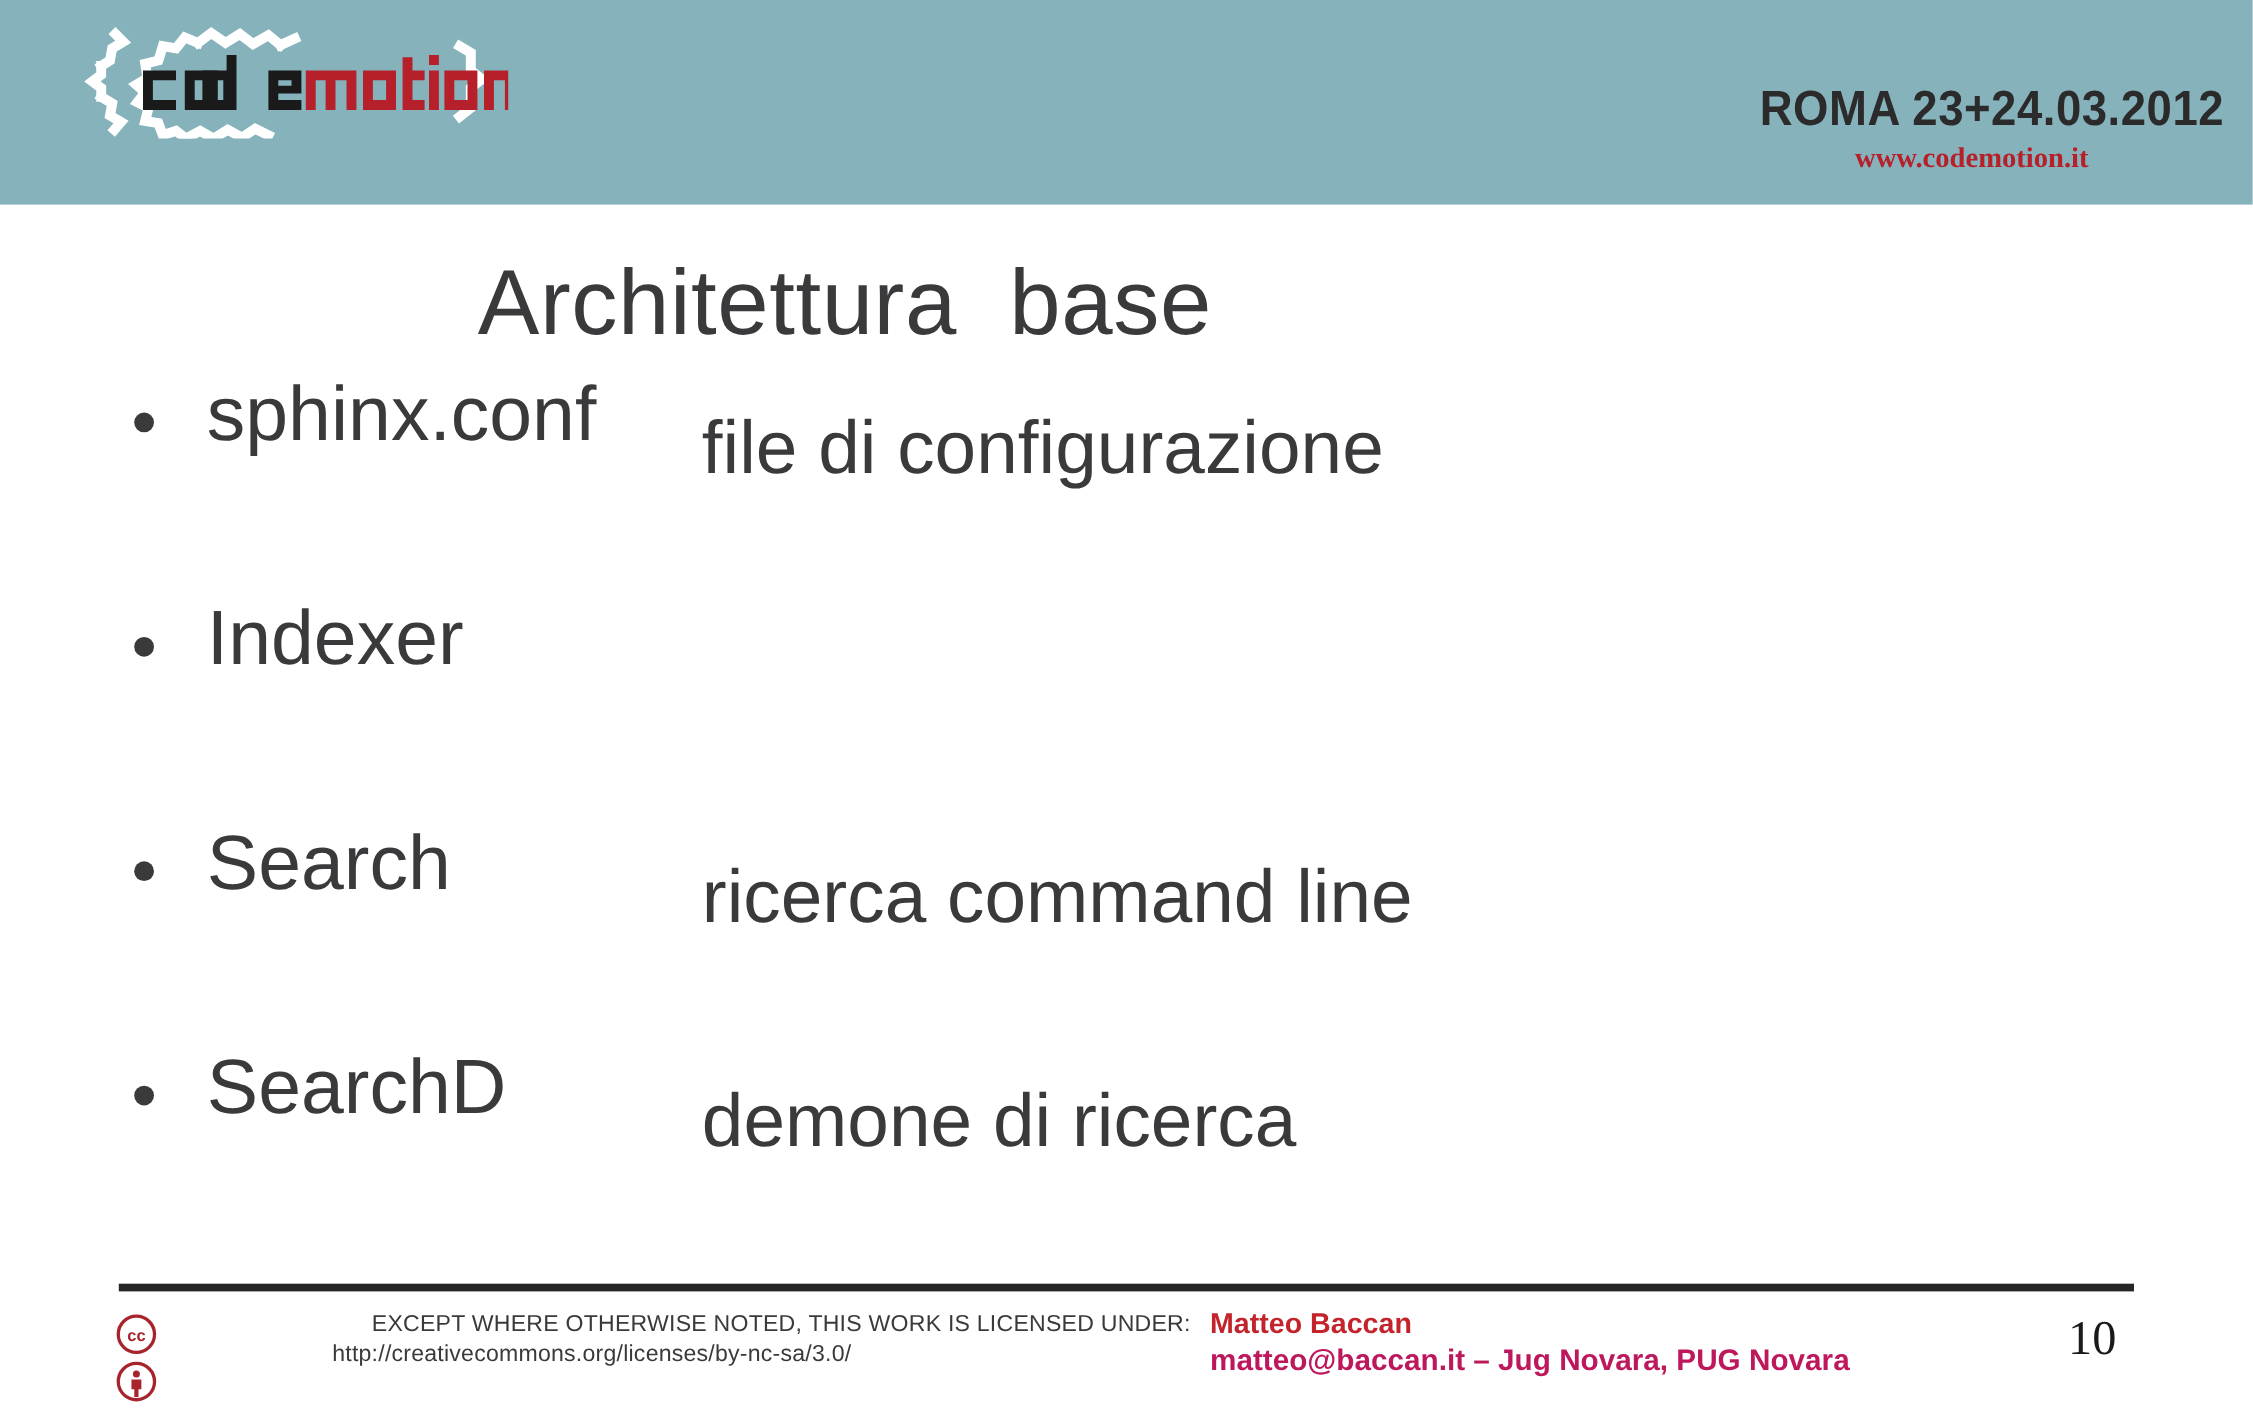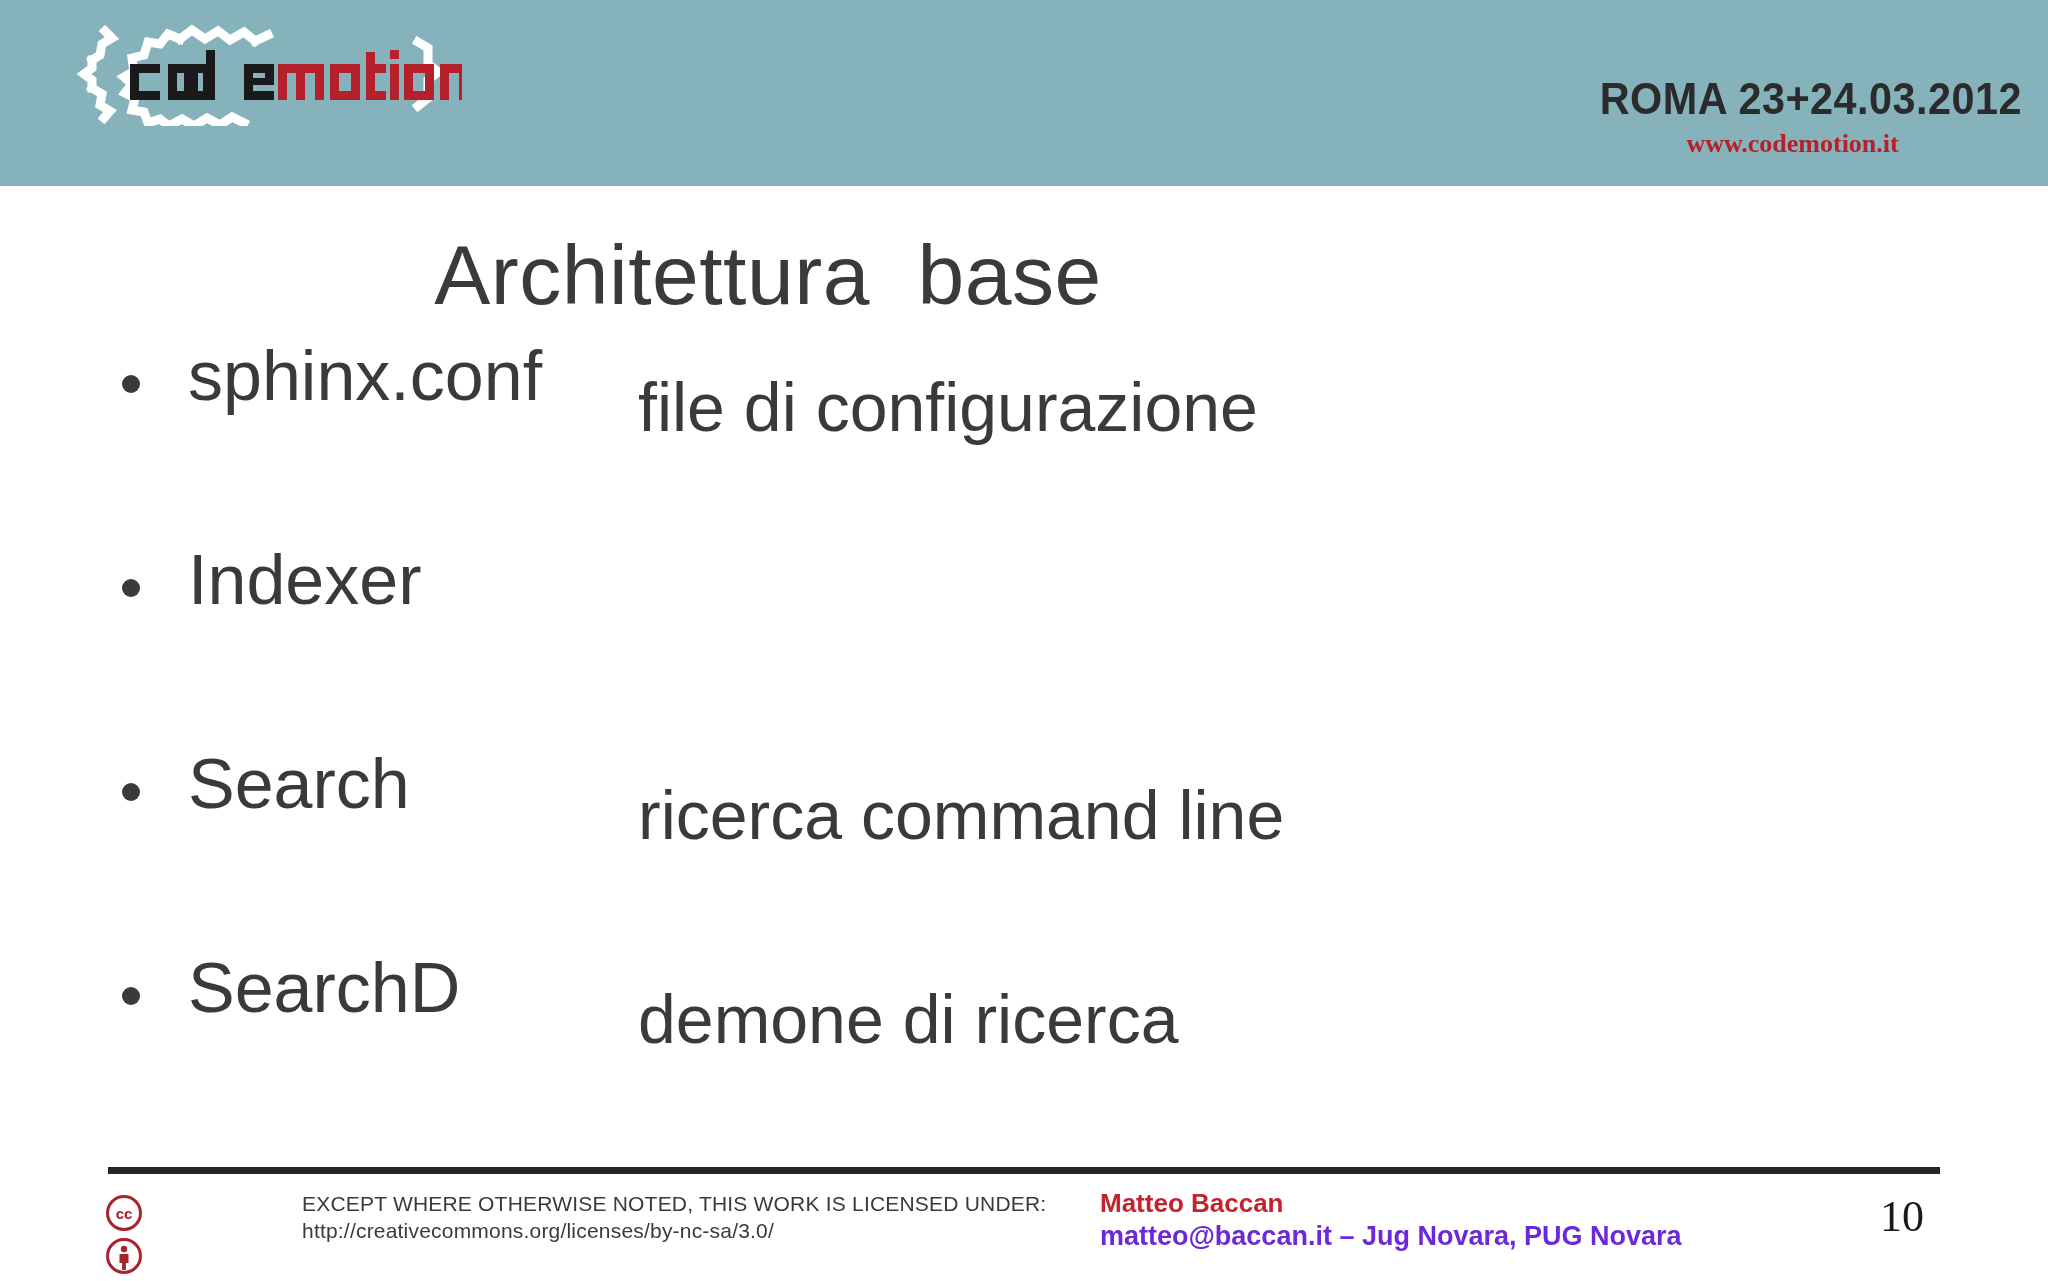--- a/index.html
+++ b/index.html
@@ -174,20 +174,21 @@
     left: 302px;
     top: 40px;
     color: #3a3a3c;
   }
   .license-line1 {
     font-family: "Liberation Sans Narrow", "Liberation Sans", sans-serif;
     font-size: 21px;
     letter-spacing: 0.2px;
     line-height: 1.25;
     white-space: nowrap;
+    margin-left: 36px;
   }
   .license-line2 {
     font-family: "Liberation Sans Narrow", "Liberation Sans", sans-serif;
     font-size: 21px;
     letter-spacing: 0.2px;
     line-height: 1.35;
     white-space: nowrap;
   }
 
   .author-block {
@@ -202,21 +203,21 @@
     font-weight: bold;
     font-size: 26px;
     color: #c3232b;
     line-height: 1.15;
     white-space: nowrap;
   }
   .author-contact {
     font-family: "Liberation Sans Narrow", "Liberation Sans", sans-serif;
     font-weight: bold;
     font-size: 27px;
-    color: #6d28d9;
+    color: #be185d;
     line-height: 1.3;
     white-space: nowrap;
   }
 
   .page-number {
     position: absolute;
     left: 1880px;
     top: 44px;
     width: 80px;
     text-align: left;

